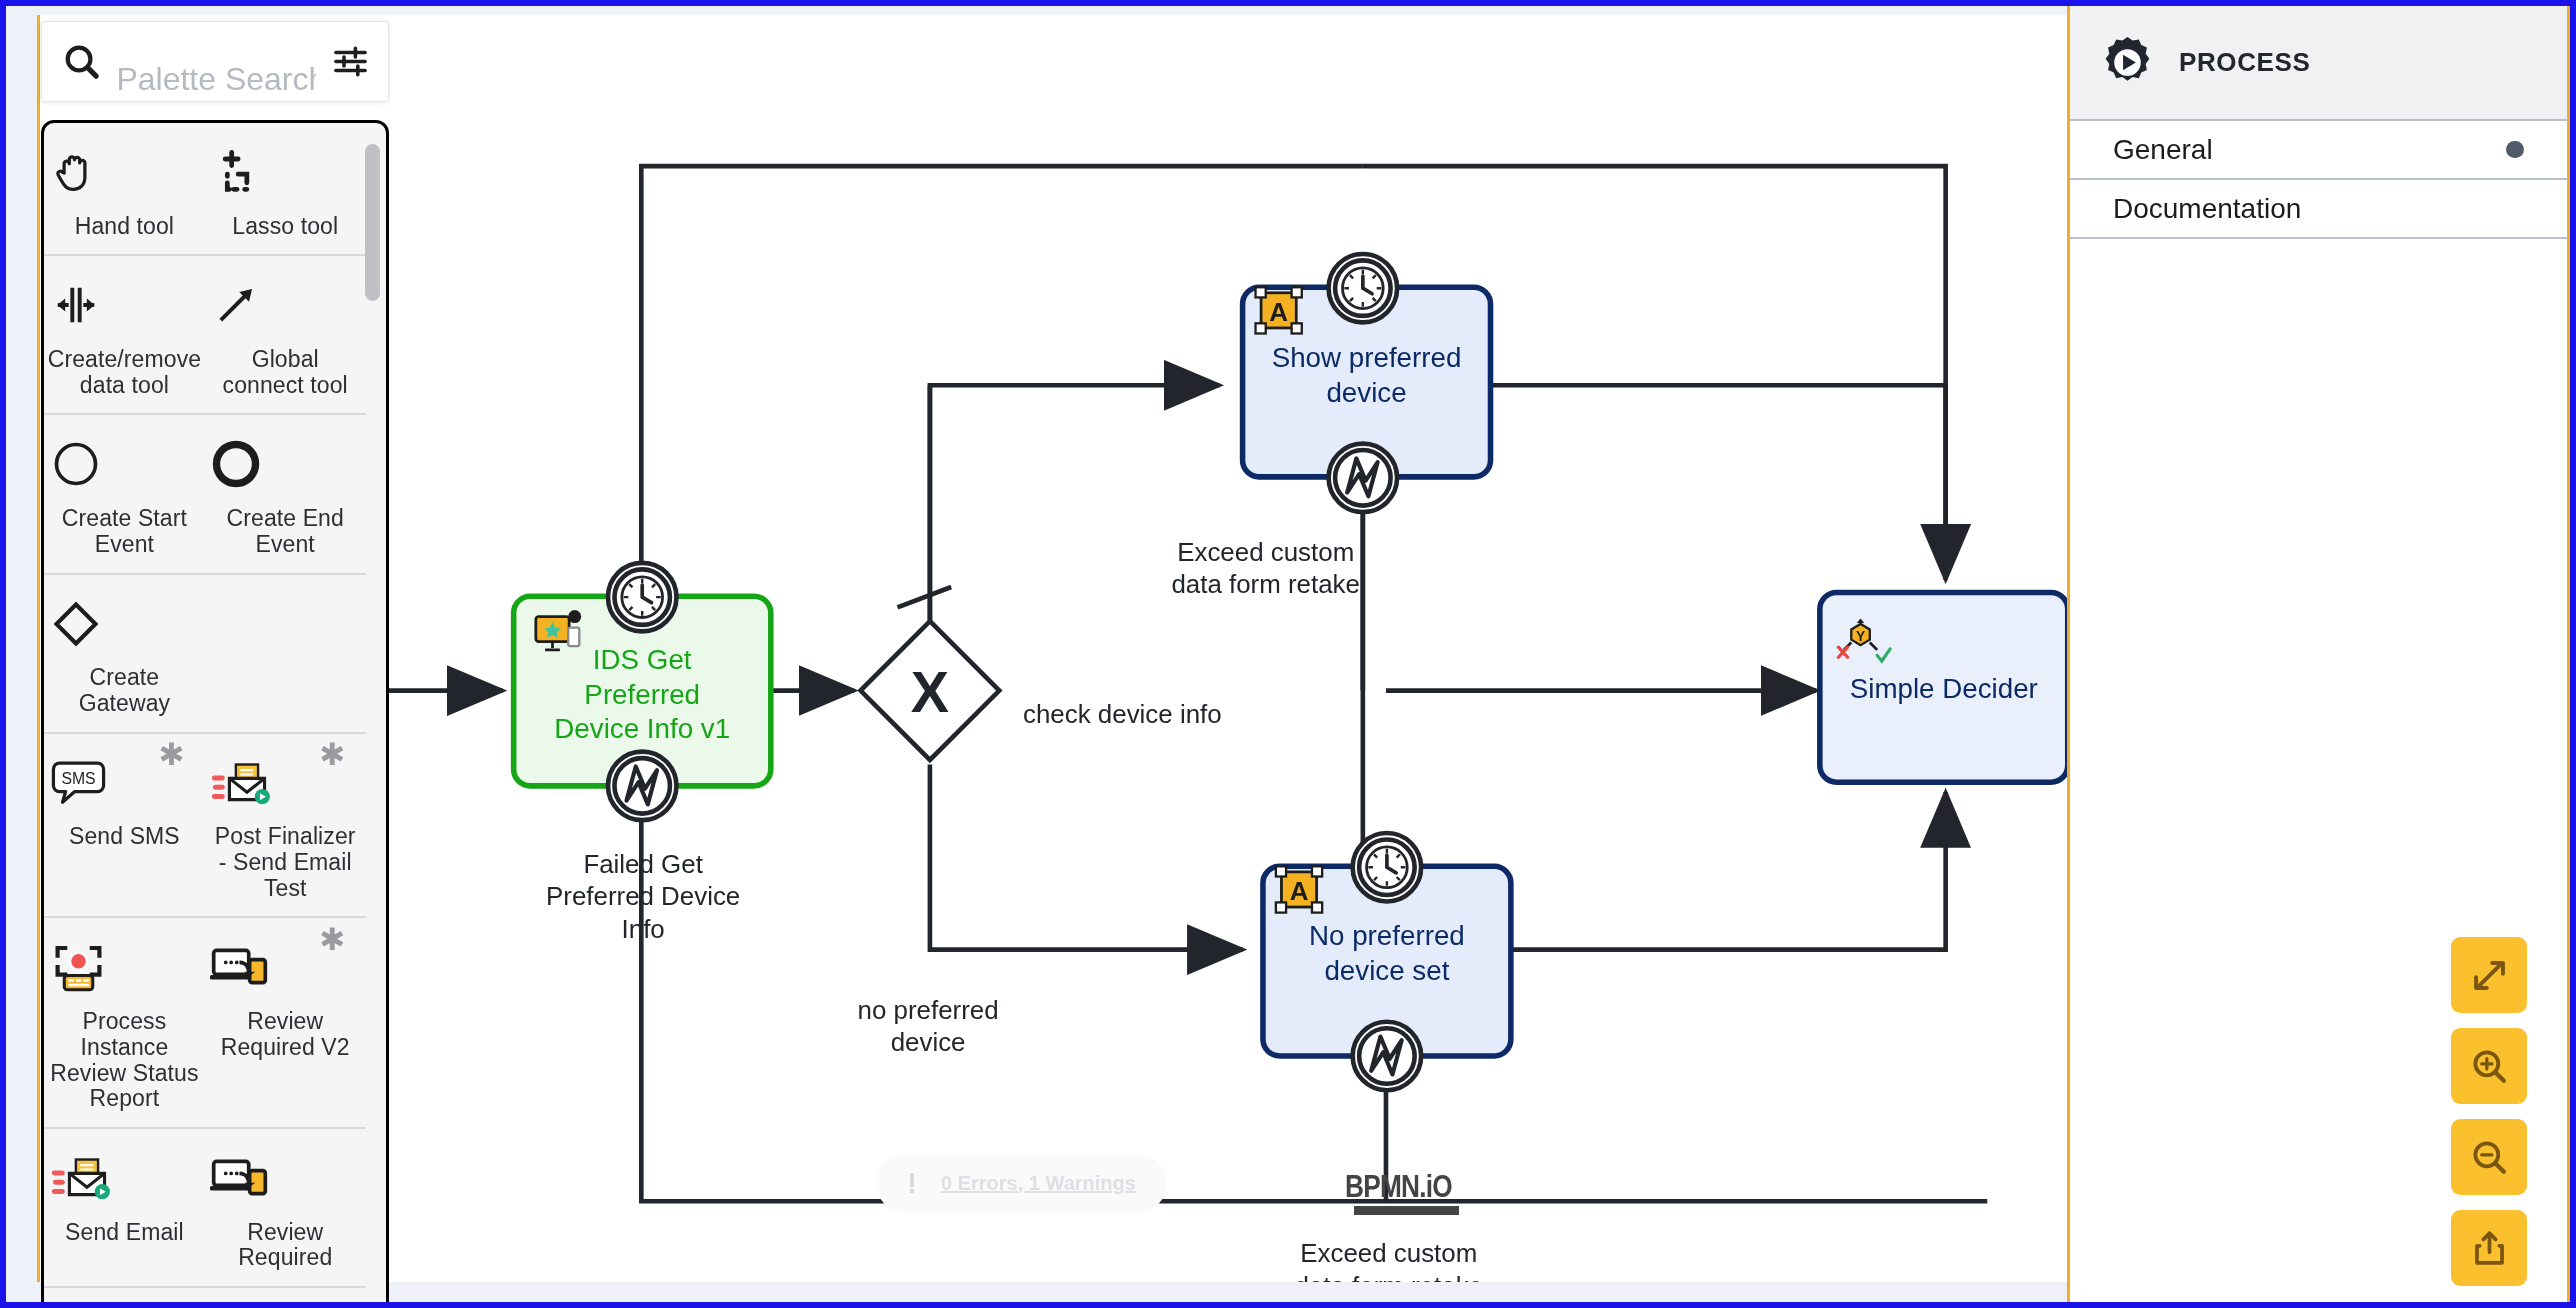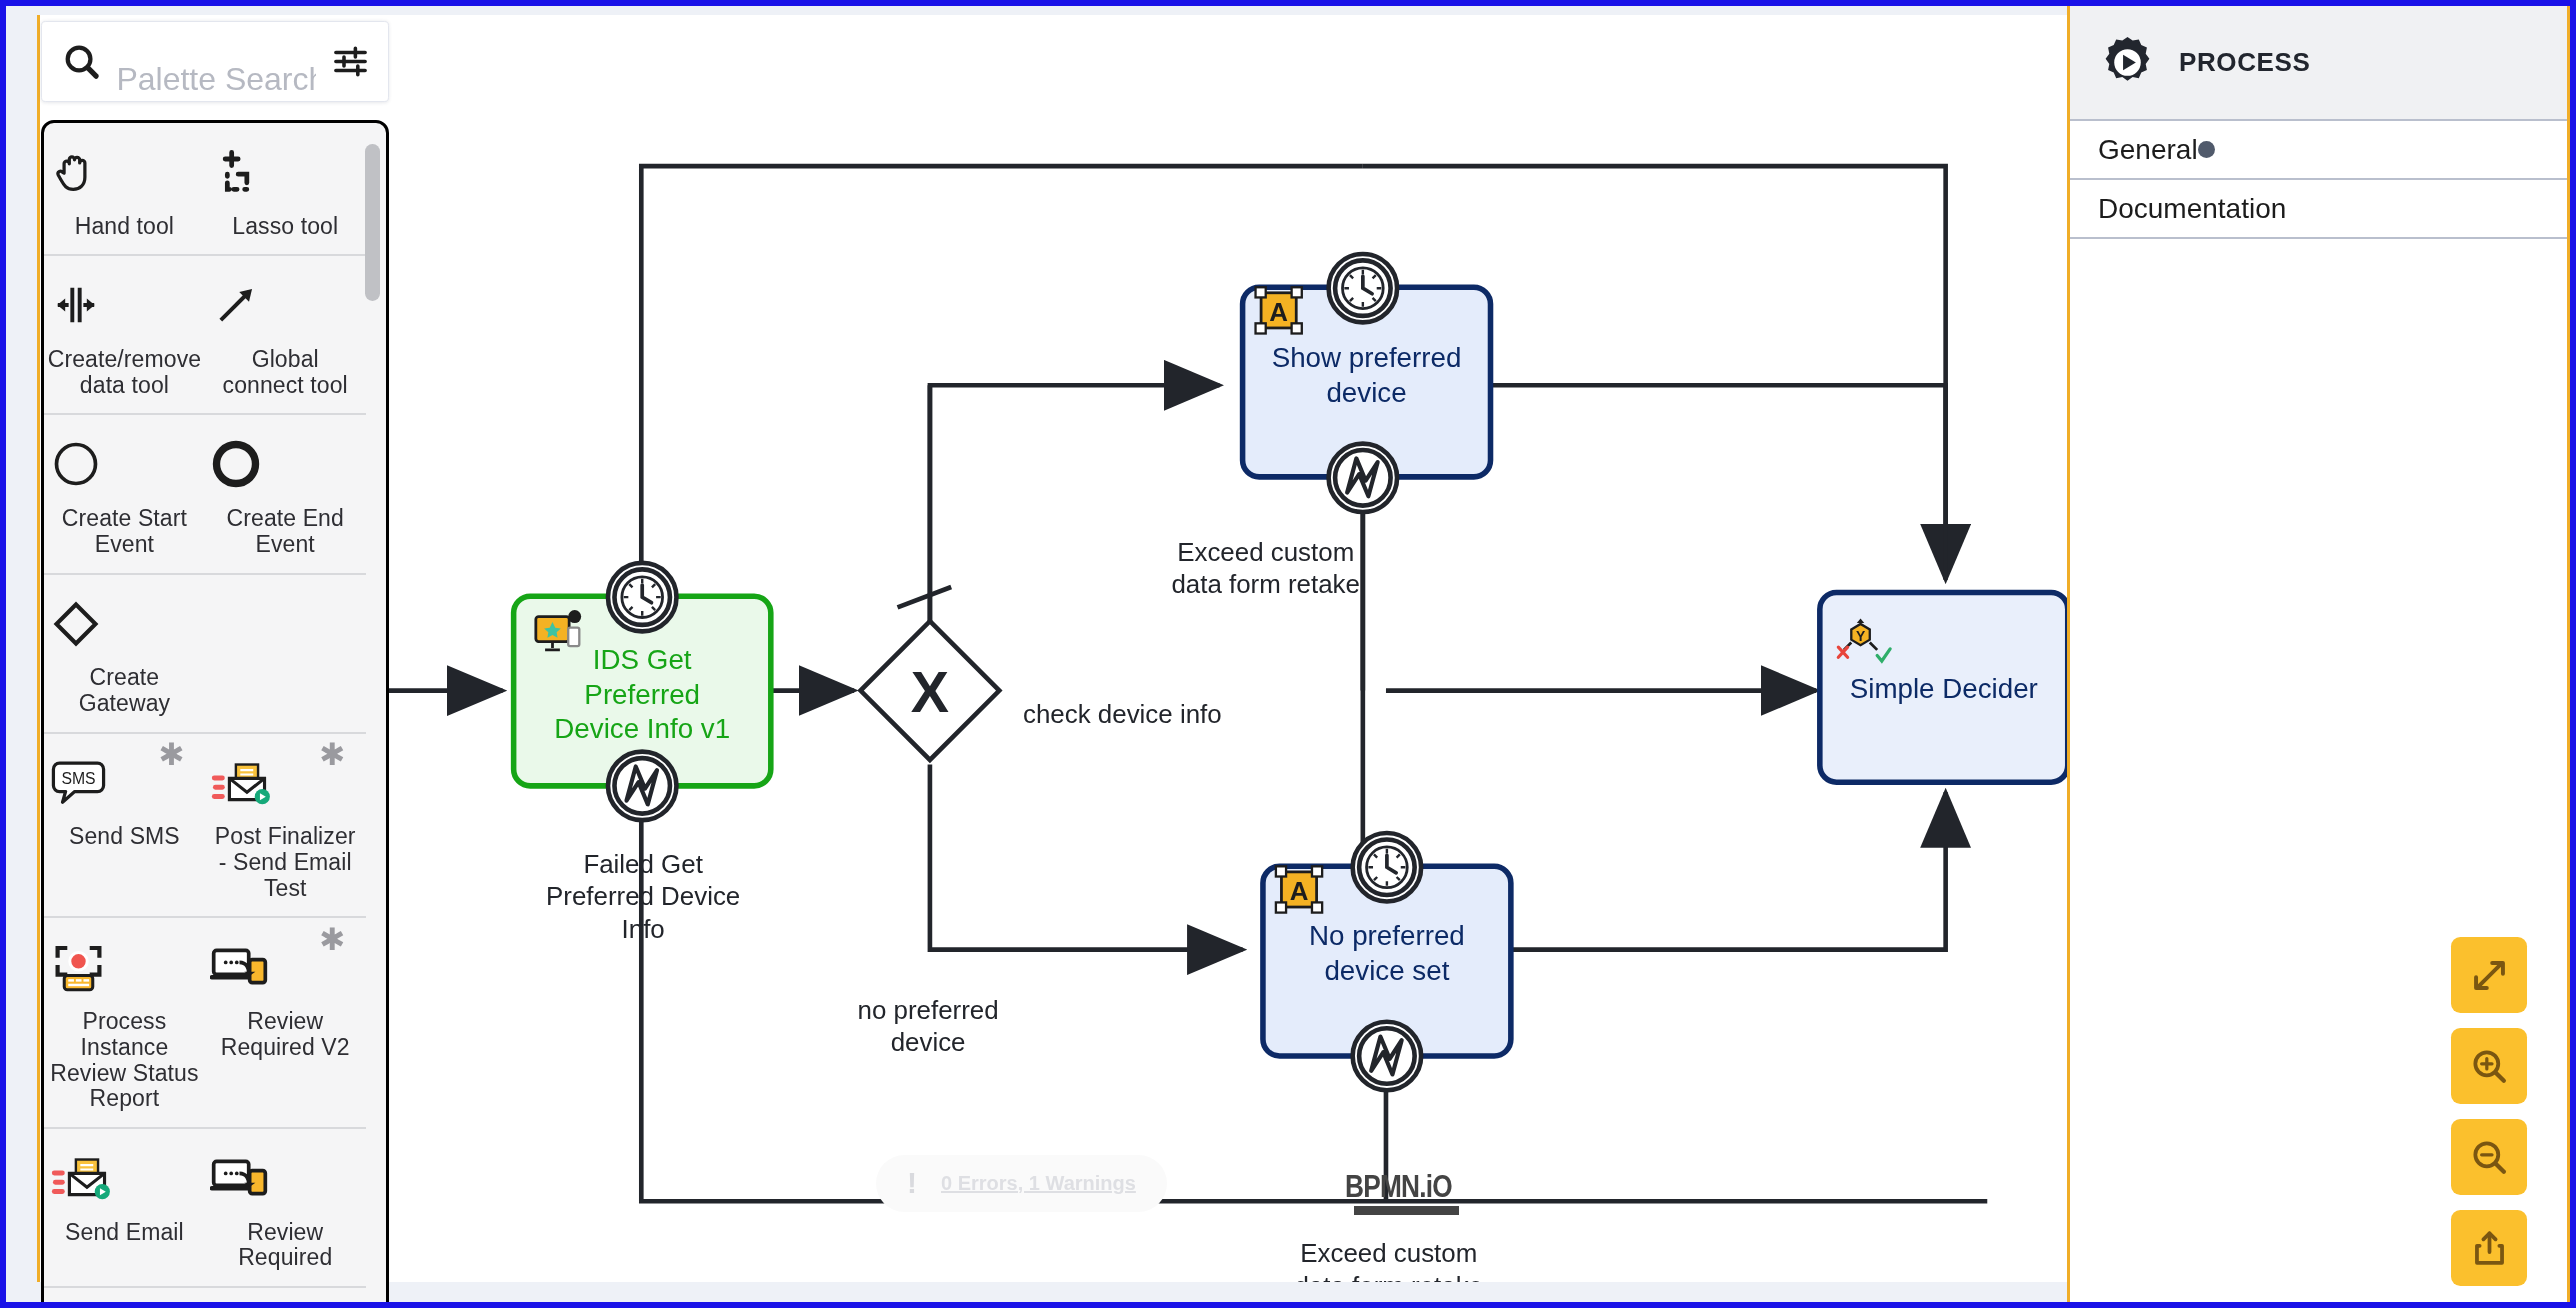--- a/index.html
+++ b/index.html
@@ -136,22 +136,22 @@
     padding: 0 28px;
     background: #f0f1f3;
     border-bottom: 2.8px solid #b9bfcd;
   }
   .props-title {
     font-size: 26px; font-weight: bold;
     letter-spacing: 0.6px; color: #22262e;
   }
   .props-group {
     height: 59px;
-    display: flex; align-items: center; 
-    padding: 0 28px;
+    display: flex; align-items: center; justify-content: space-between;
+    padding: 0 43px;
     border-bottom: 2.8px solid #b9bfcd;
     background: #fff; cursor: pointer;
   }
   .props-group-label { font-size: 28px; color: #1c1c1c; }
   .props-dot { width: 17.6px; height: 17.6px; border-radius: 50%; background: #505a6b; }
 
   
   #zoom-tools {
     position: absolute; right: 43px; top: 931px;
     display: flex; flex-direction: column; gap: 15px;

